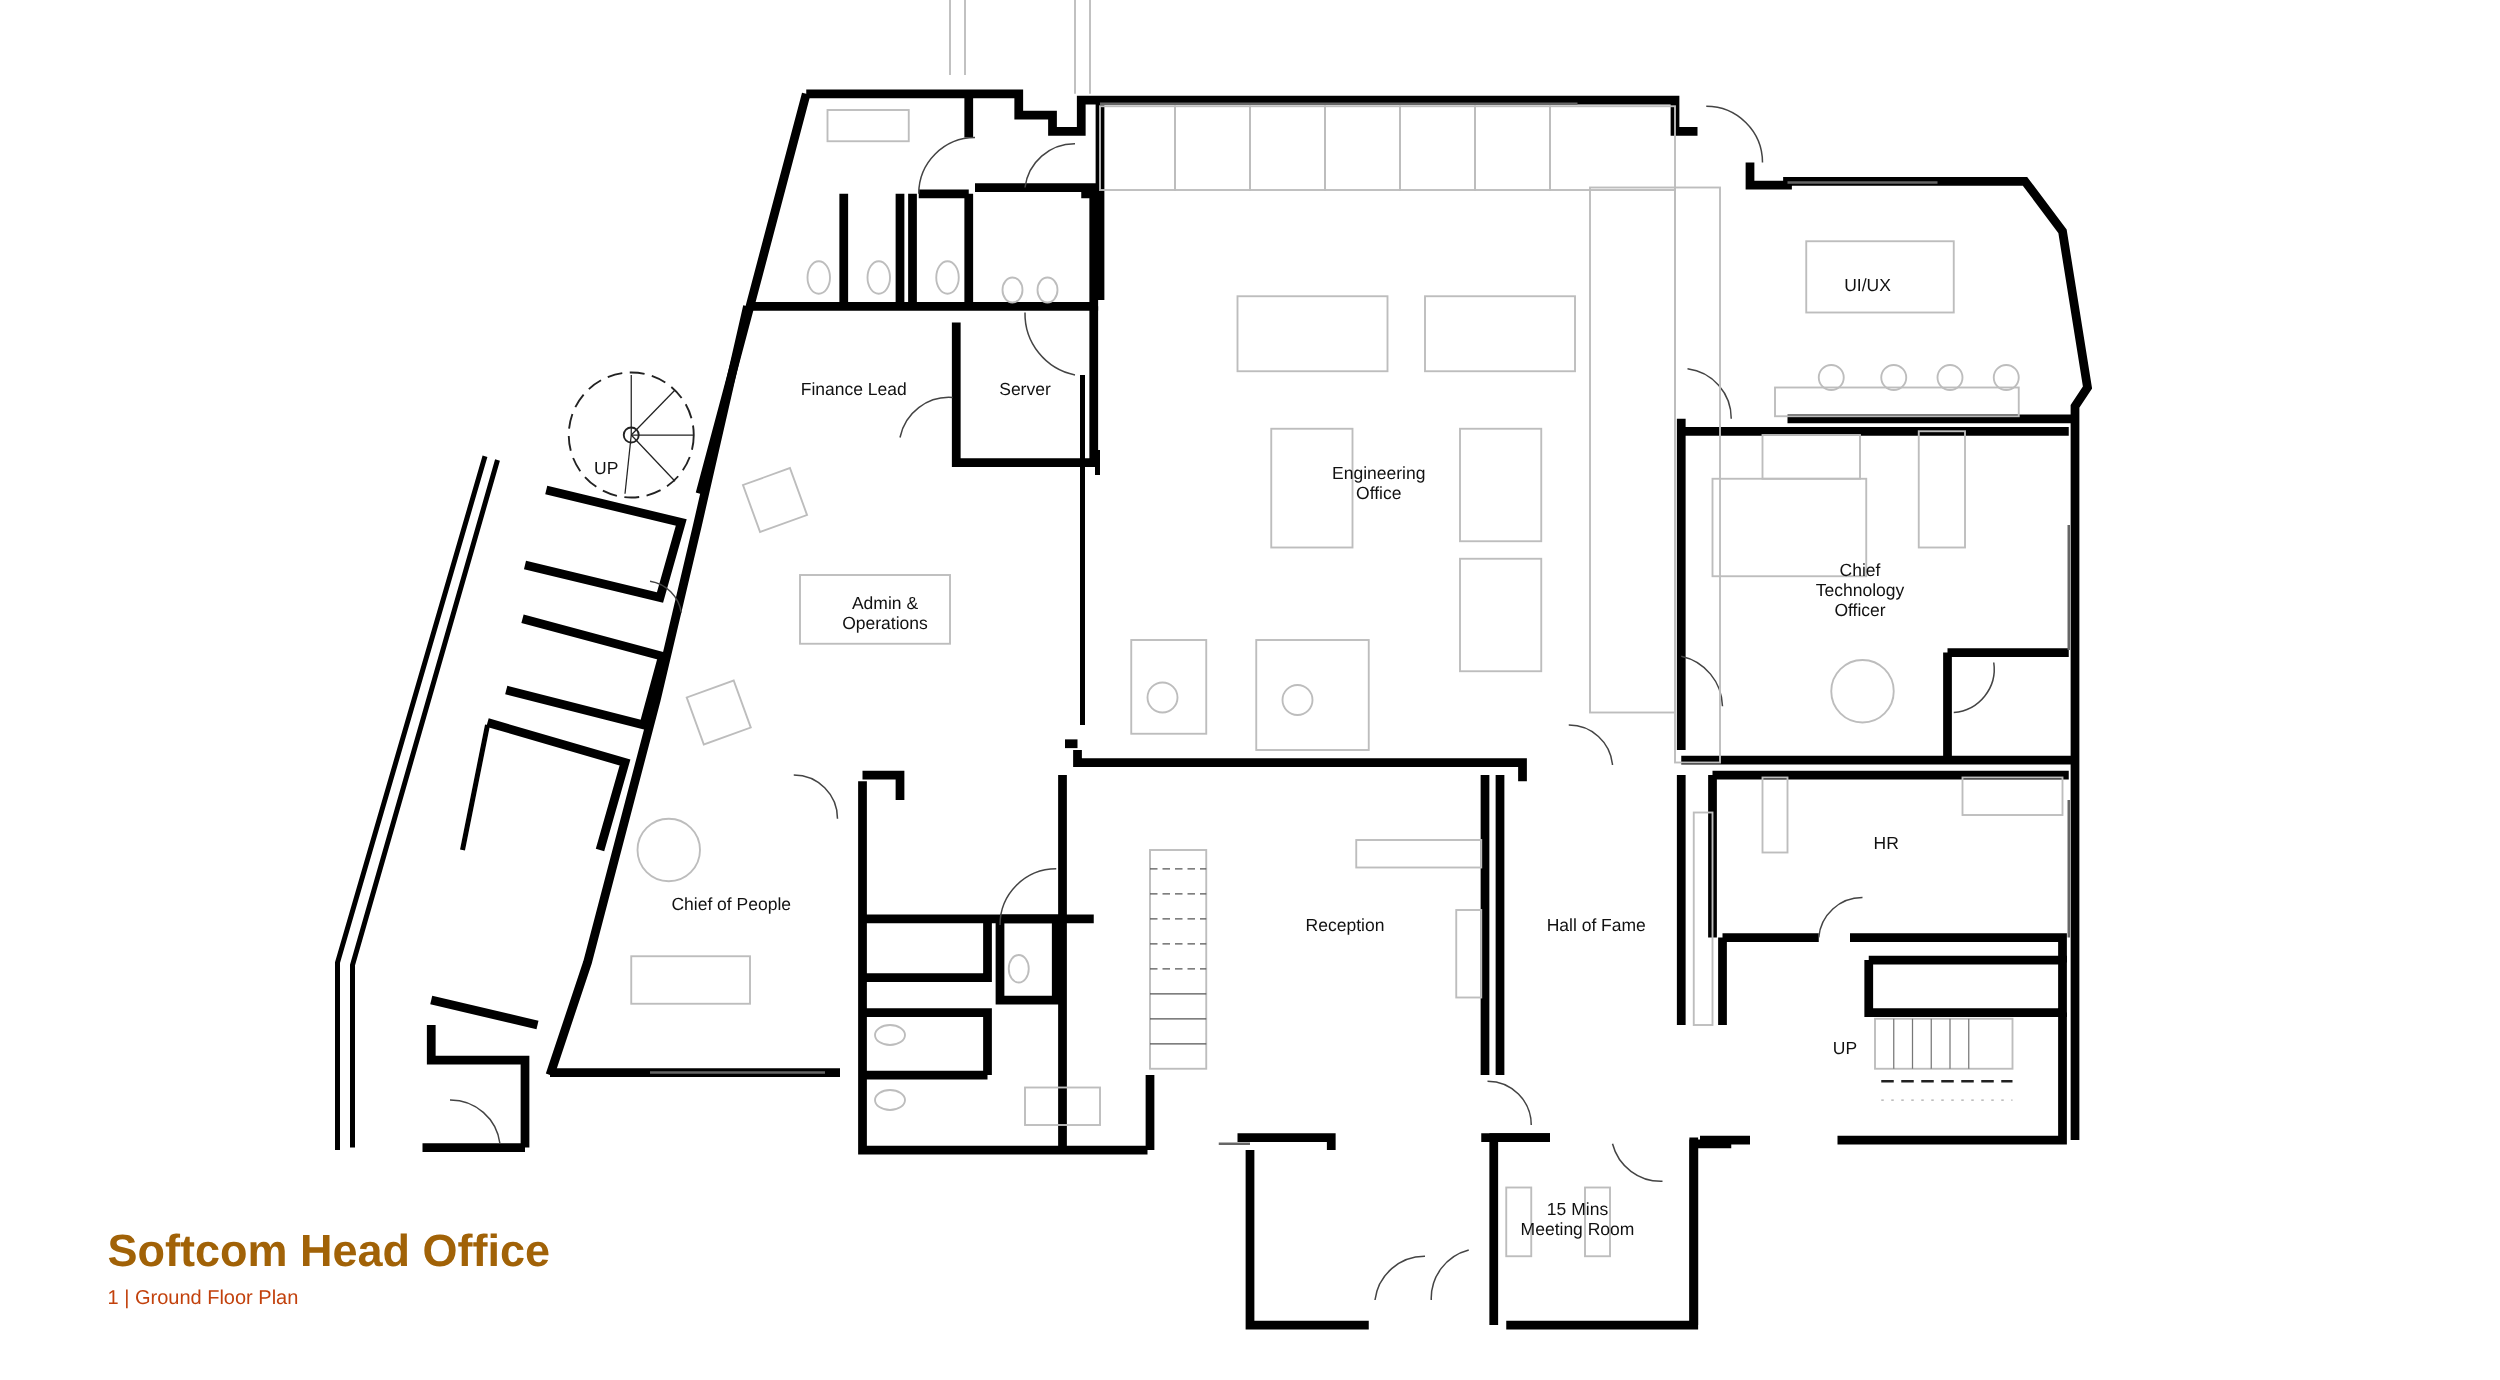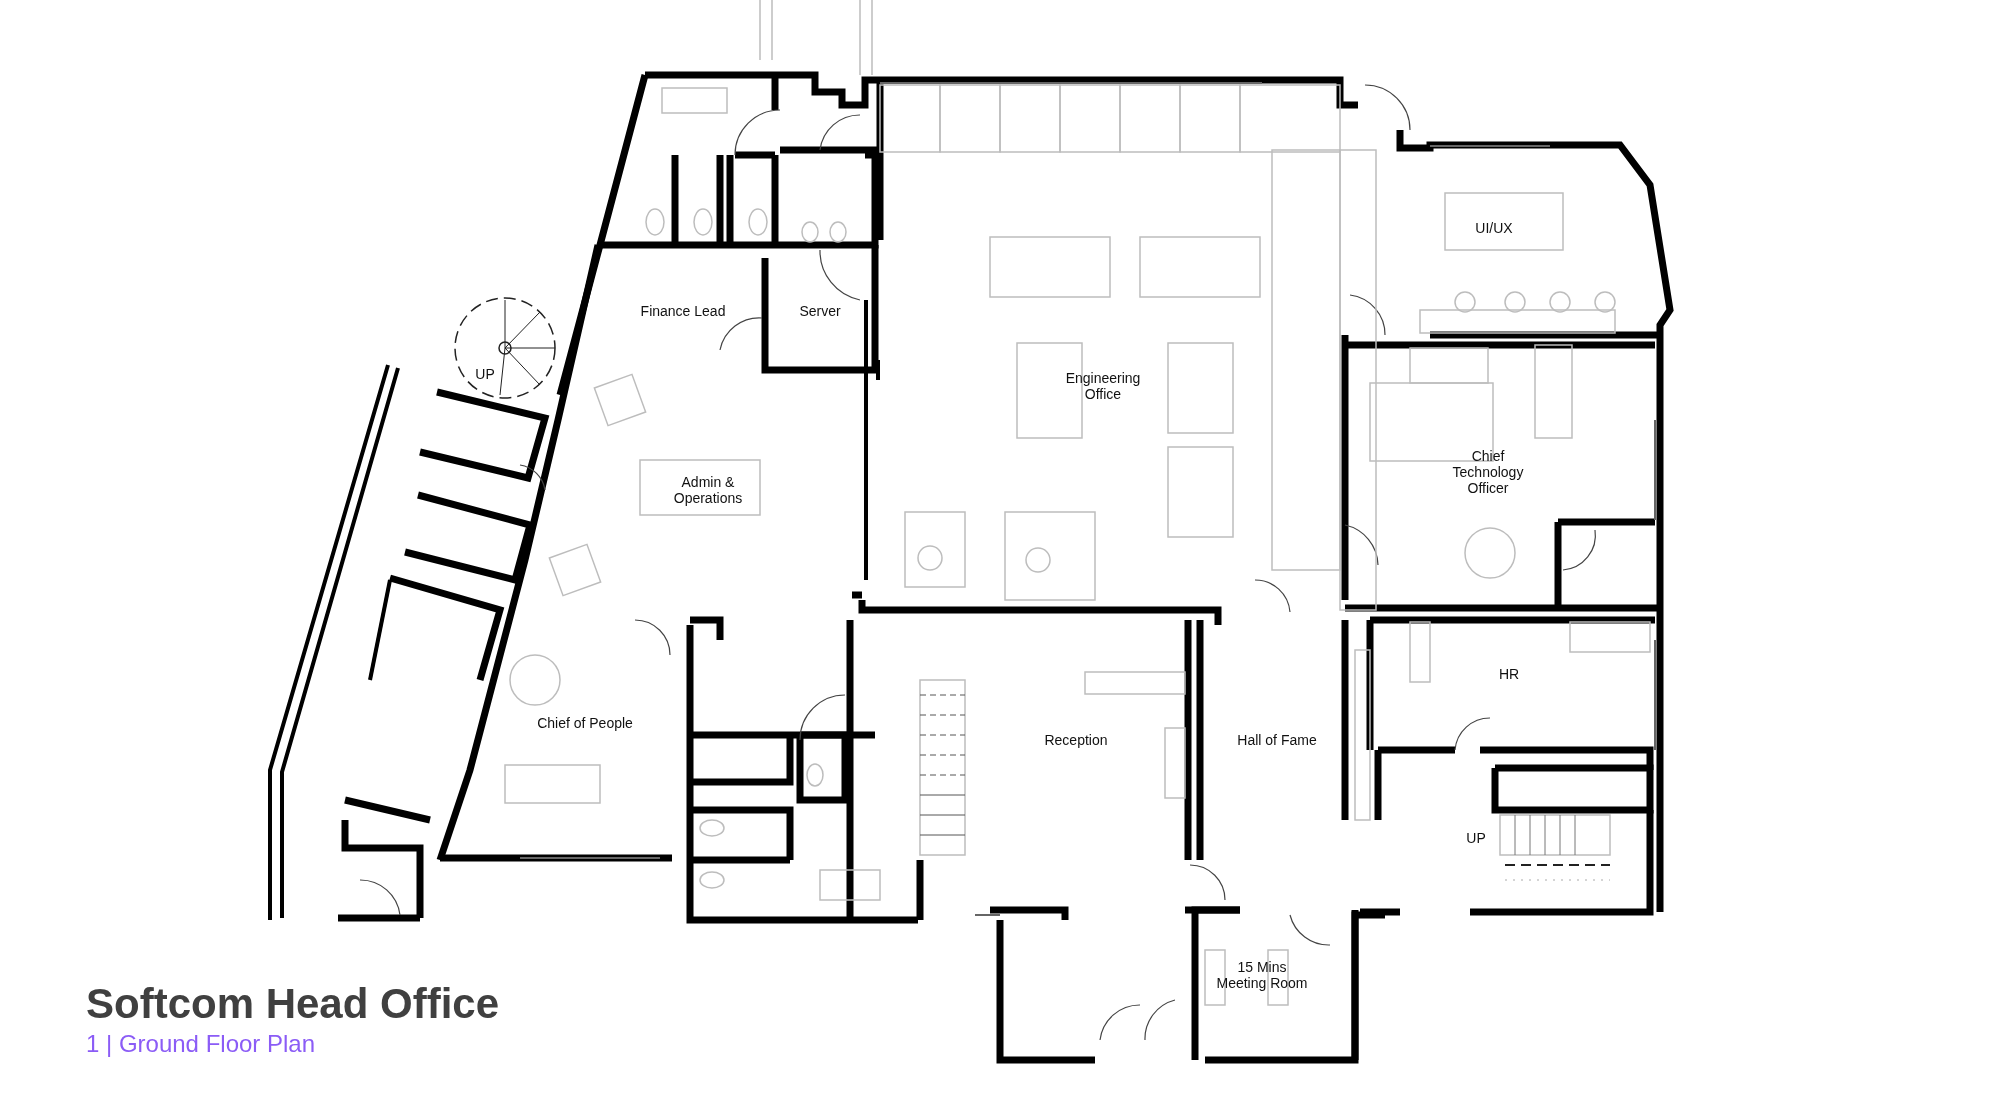--- a/index.html
+++ b/index.html
@@ -4,22 +4,22 @@
 <style>
   html,body{margin:0;padding:0;background:#ffffff;}
   body{width:2000px;height:1104px;position:relative;overflow:hidden;font-family:"Liberation Sans",sans-serif;}
   svg{position:absolute;left:0;top:0;}
   .wall{fill:none;stroke:#000;stroke-width:7;stroke-linejoin:miter;}
   .wall-thin{fill:none;stroke:#000;stroke-width:4;}
   .furn{fill:none;stroke:#bdbdbd;stroke-width:1.5;}
   .door{fill:none;stroke:#444;stroke-width:1.2;}
   .glass{fill:none;stroke:#666;stroke-width:2;}
   .room-label{font-family:"Liberation Sans",sans-serif;font-size:14px;fill:#111;text-anchor:middle;}
-  .title{position:absolute;left:86px;top:980px;font-size:42px;font-weight:bold;color:#404040;font-family:"Liberation Sans",sans-serif;}
-  .subtitle{position:absolute;left:86px;top:1030px;font-size:24px;color:#8b5cf6;font-family:"Liberation Sans",sans-serif;}
+  .title{position:absolute;left:86px;top:980px;font-size:36px;font-weight:bold;color:#a16207;font-family:"Liberation Sans",sans-serif;}
+  .subtitle{position:absolute;left:86px;top:1030px;font-size:16px;color:#c2410c;font-family:"Liberation Sans",sans-serif;}
 </style>
 </head>
 <body>
 
 <svg width="2000" height="1104" viewBox="0 0 2000 1104">
 
   <g>
     <line x1="760" y1="0" x2="760" y2="60" class="furn"></line>
     <line x1="772" y1="0" x2="772" y2="60" class="furn"></line>
     <line x1="860" y1="0" x2="860" y2="75" class="furn"></line>

